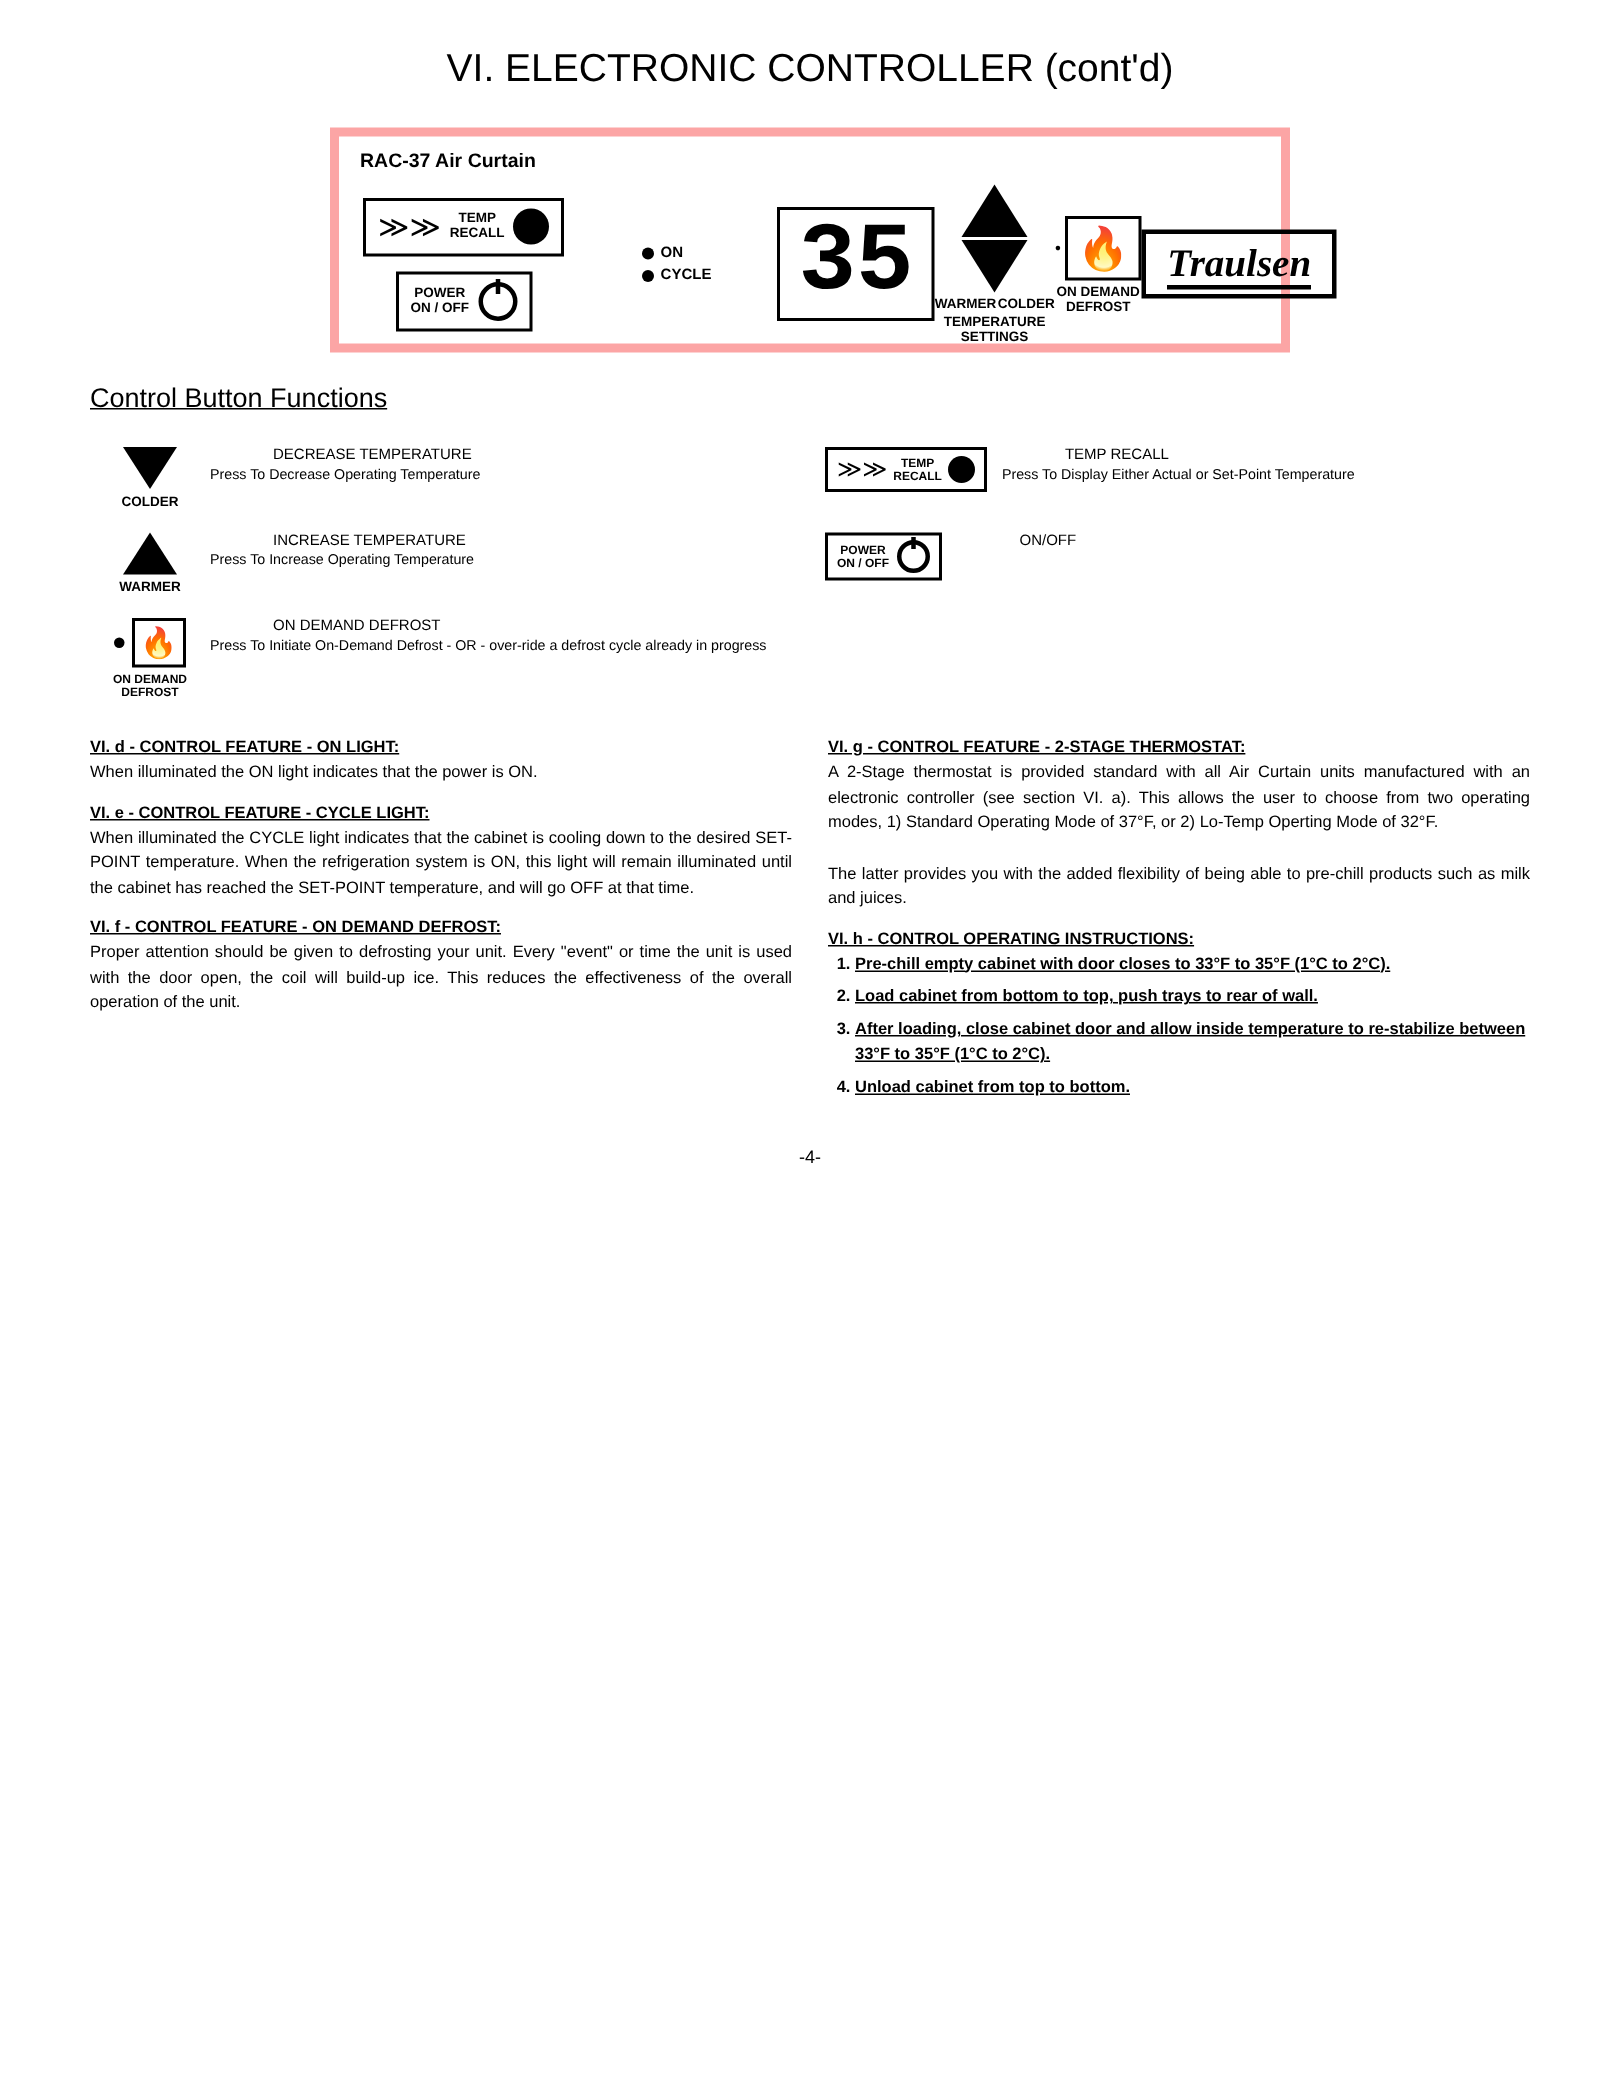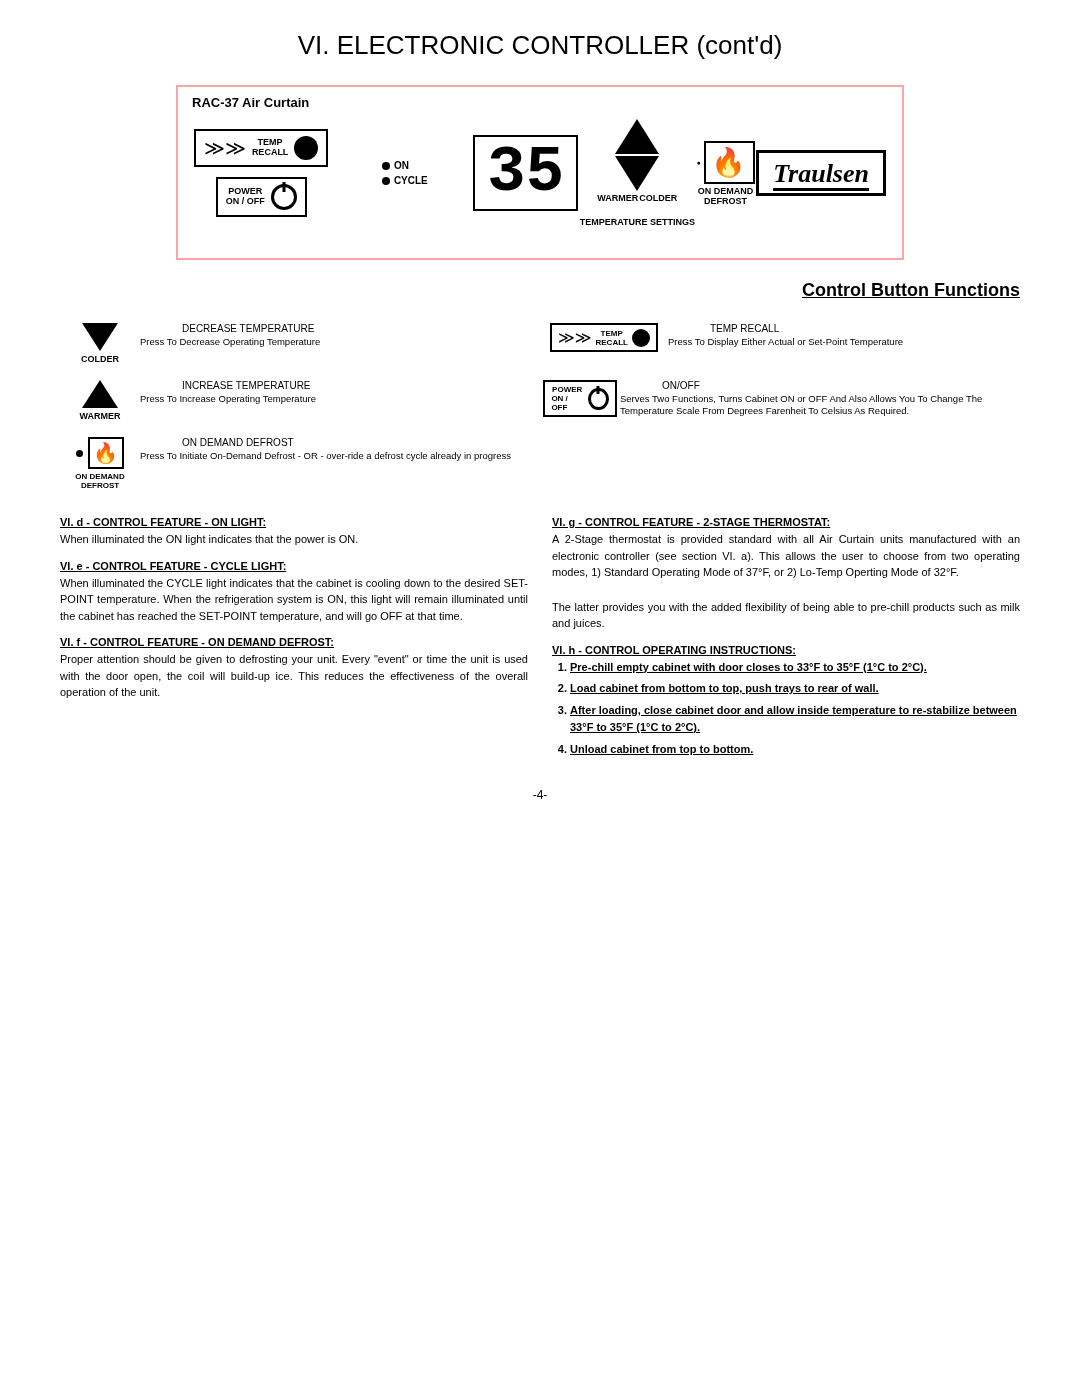--- a/index.html
+++ b/index.html
@@ -12,24 +12,24 @@
       color: #000;
     }
     h1.page-title {
       text-align: center;
       font-size: 26px;
       font-weight: normal;
       margin-bottom: 24px;
     }
     
     .controller-box {
-      border: 2px solid #fca5a5;
+      border: 6px solid #fca5a5;
       margin: 0 auto 20px auto;
-      width: 728px;
-      padding: 12px 16px 31px 16px;
+      width: 640px;
+      padding: 12px 16px 0 16px;
       position: relative;
     }
     .rac-label {
       font-size: 13px;
       font-weight: bold;
       position: absolute;
       top: 8px;
       left: 14px;
     }
     .controller-inner {
@@ -150,21 +150,21 @@
       width: 0;
       height: 0;
       border-left: 22px solid transparent;
       border-right: 22px solid transparent;
       border-top: 35px solid #000;
     }
     .temp-settings-label {
       font-size: 9px;
       font-weight: bold;
       text-align: center;
-      margin-top: 12px;
+      margin-top: 0;
     }
     .warmer-colder {
       display: flex;
       justify-content: space-between;
       width: 80px;
     }
     
     .on-demand-btn {
       display: flex;
       flex-direction: column;
@@ -185,23 +185,23 @@
     .traulsen-logo {
       font-size: 28px;
       font-style: italic;
       font-family: Georgia, serif;
       border: 3px solid #000;
       padding: 4px 14px;
       display: inline-block;
     }
     
     .section-title {
-      text-align: right;
+      text-align: left;
       font-size: 18px;
-      font-weight: bold;
+      font-weight: normal;
       text-decoration: underline;
       margin: 20px 0 14px 0;
     }
     
     .cbf-grid {
       display: grid;
       grid-template-columns: 1fr 1fr;
       gap: 0;
       margin-bottom: 18px;
     }
@@ -468,21 +468,20 @@
         <div class="power-sm">
           <div style="display:flex;flex-direction:column;align-items:center;">
             <span style="font-size:8px;font-weight:bold;">POWER</span>
             <span style="font-size:8px;font-weight:bold;">ON / OFF</span>
           </div>
           <div class="power-icon-sm"></div>
         </div>
       </div>
       <div class="text-area">
         <div class="func-title">ON/OFF</div>
-        <div class="func-desc">Serves Two Functions, Turns Cabinet ON or OFF And Also Allows You To Change The Temperature Scale From Degrees Farenheit To Celsius As Required.</div>
       </div>
     </div>
   </div>
 
   <div class="cbf-item">
     <div class="cbf-row">
       <div class="icon-area">
         <div style="display:flex;align-items:center;gap:2px;">
           <span class="dot-sm"></span>
           <div class="defrost-sm">🔥</div>

